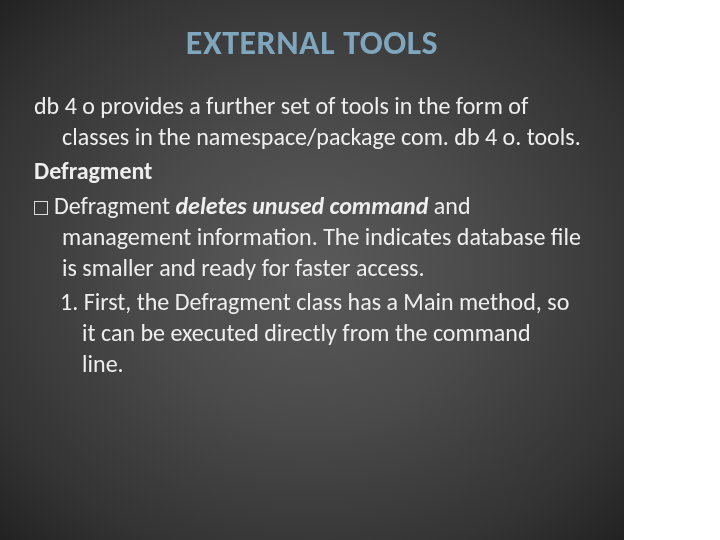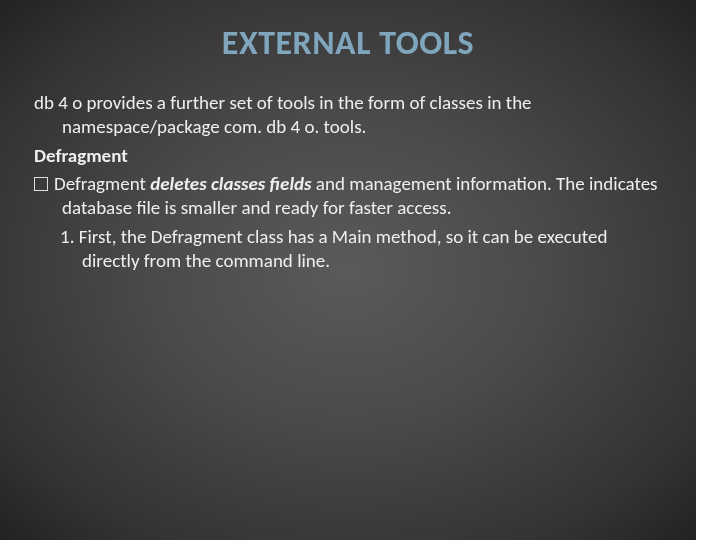--- a/index.html
+++ b/index.html
@@ -4,38 +4,38 @@
 <style>
   html, body {
     margin: 0;
     padding: 0;
     width: 720px;
     height: 540px;
     overflow: hidden;
     font-family: Calibri, "Segoe UI", Arial, sans-serif;
   }
   .slide {
-    width: 696px;
+    width: 624px;
     height: 540px;
     background: radial-gradient(ellipse at center, #5a5a5a 0%, #4a4a4a 40%, #333333 80%, #222222 100%);
     position: relative;
     box-sizing: border-box;
     padding: 22px 30px 30px 30px;
   }
   .title {
     text-align: center;
     font-size: 34px;
     font-weight: 700;
     color: #7fa6bd;
     margin: 0 0 28px 0;
     letter-spacing: 0.5px;
   }
   .body {
     color: #eeeeee;
-    font-size: 19px;
+    font-size: 24px;
     line-height: 1.28;
     padding: 0 4px;
   }
   .para {
     margin: 0 0 4px 0;
     padding-left: 28px;
     text-indent: -28px;
   }
   .para.indent0 {
     padding-left: 0;
@@ -76,20 +76,20 @@
 
   <div class="body">
 
     <p class="intro-para">
       <span>db 4 o </span><span>provides a further set of tools in the form of classes in the namespace/package com. db 4 o. tools.</span>
     </p>
 
     <p class="para indent0 sub">Defragment</p>
 
     <p class="intro-para">
-      <span class="bullet-box"></span><span>Defragment </span><span class="bold-italic">deletes classes fields</span><span> and management information. The indicates database file is smaller and ready for faster access.</span>
+      <span class="bullet-box"></span><span>Defragment </span><span class="bold-italic">deletes unused command</span><span> and management information. The indicates database file is smaller and ready for faster access.</span>
     </p>
 
 
     <p class="list-num">1. First, the Defragment class has a Main method, so it can be executed directly from the command line.</p>
 
   </div>
 </div>
 
 </body></html>

